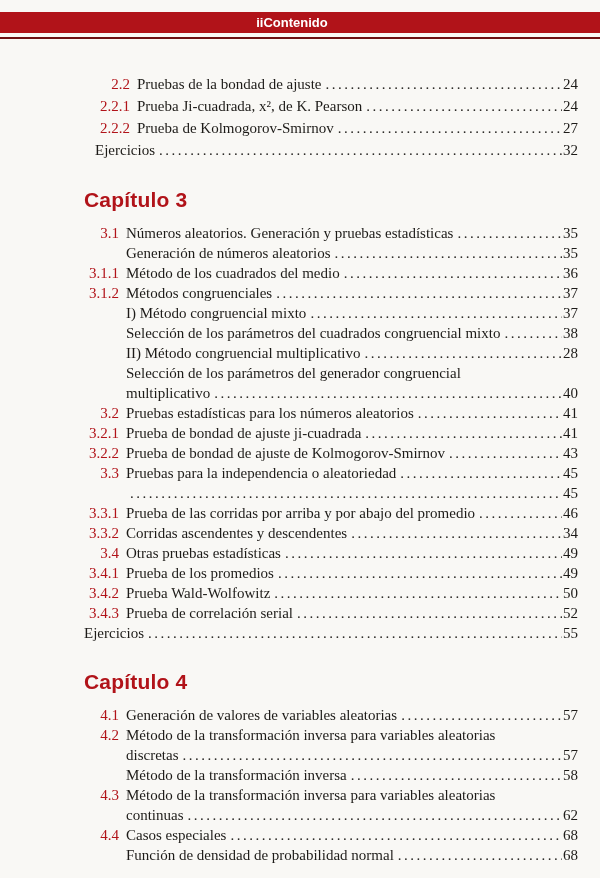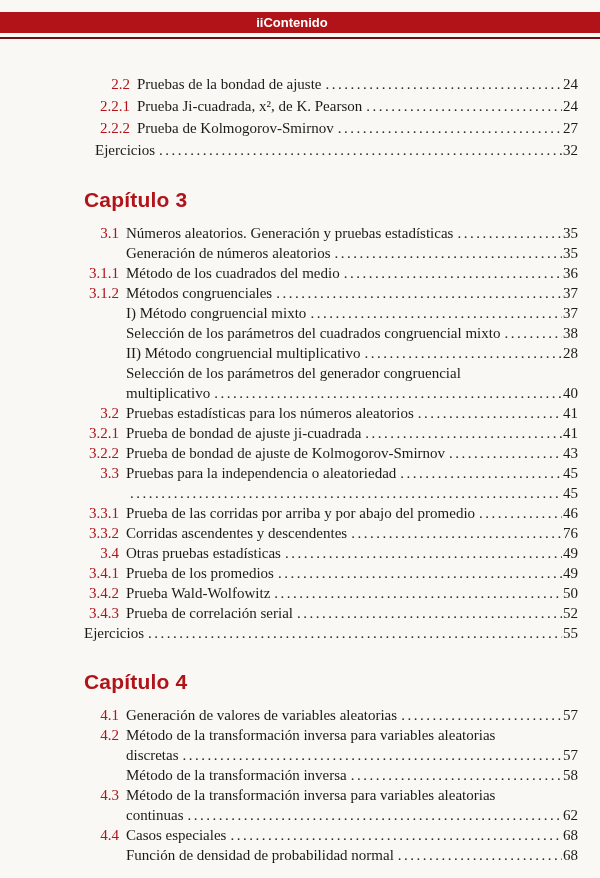--- a/index.html
+++ b/index.html
@@ -181,21 +181,21 @@
         <div class="row">
           <span class="num">3.3.1</span>
           <span class="title">Prueba de las corridas por arriba y por abajo del promedio</span>
           <span class="dots">........................................................................................................................................................................................................</span>
           <span class="pageno">46</span>
         </div>
         <div class="row">
           <span class="num">3.3.2</span>
           <span class="title">Corridas ascendentes y descendentes</span>
           <span class="dots">........................................................................................................................................................................................................</span>
-          <span class="pageno">76</span>
+          <span class="pageno">34</span>
         </div>
         <div class="row">
           <span class="num">3.4</span>
           <span class="title">Otras pruebas estadísticas</span>
           <span class="dots">........................................................................................................................................................................................................</span>
           <span class="pageno">49</span>
         </div>
         <div class="row">
           <span class="num">3.4.1</span>
           <span class="title">Prueba de los promedios</span>

